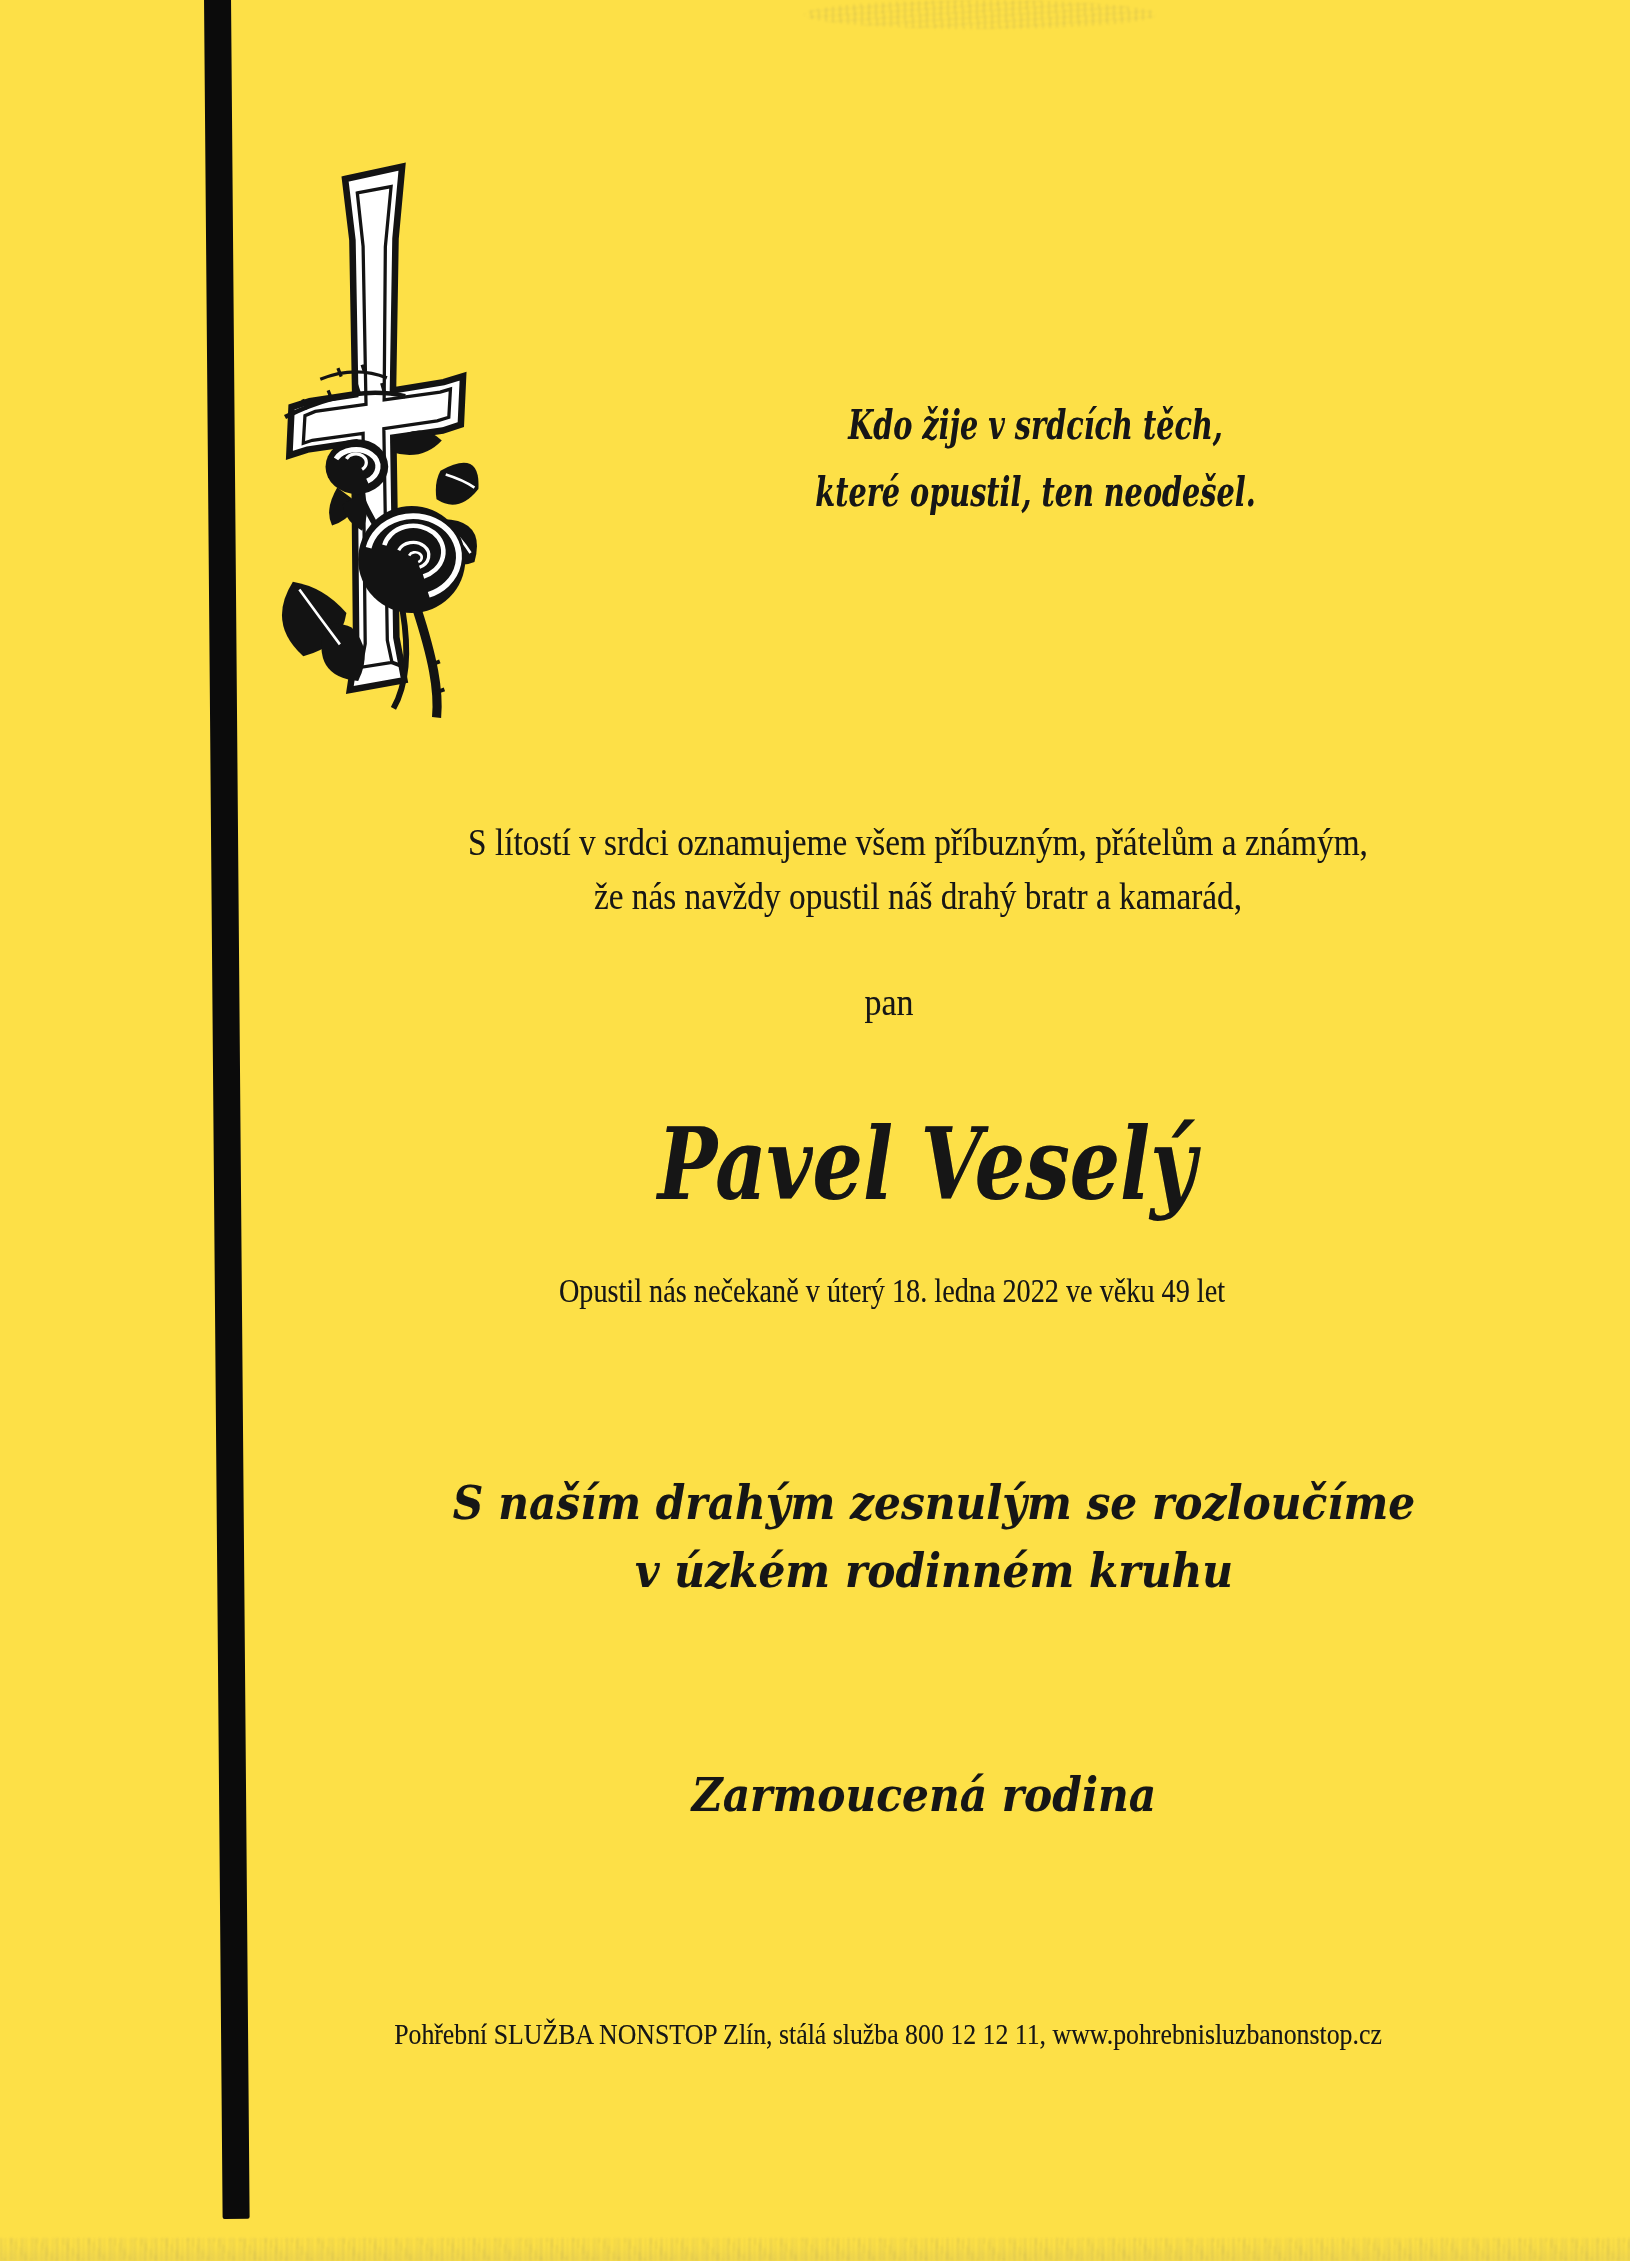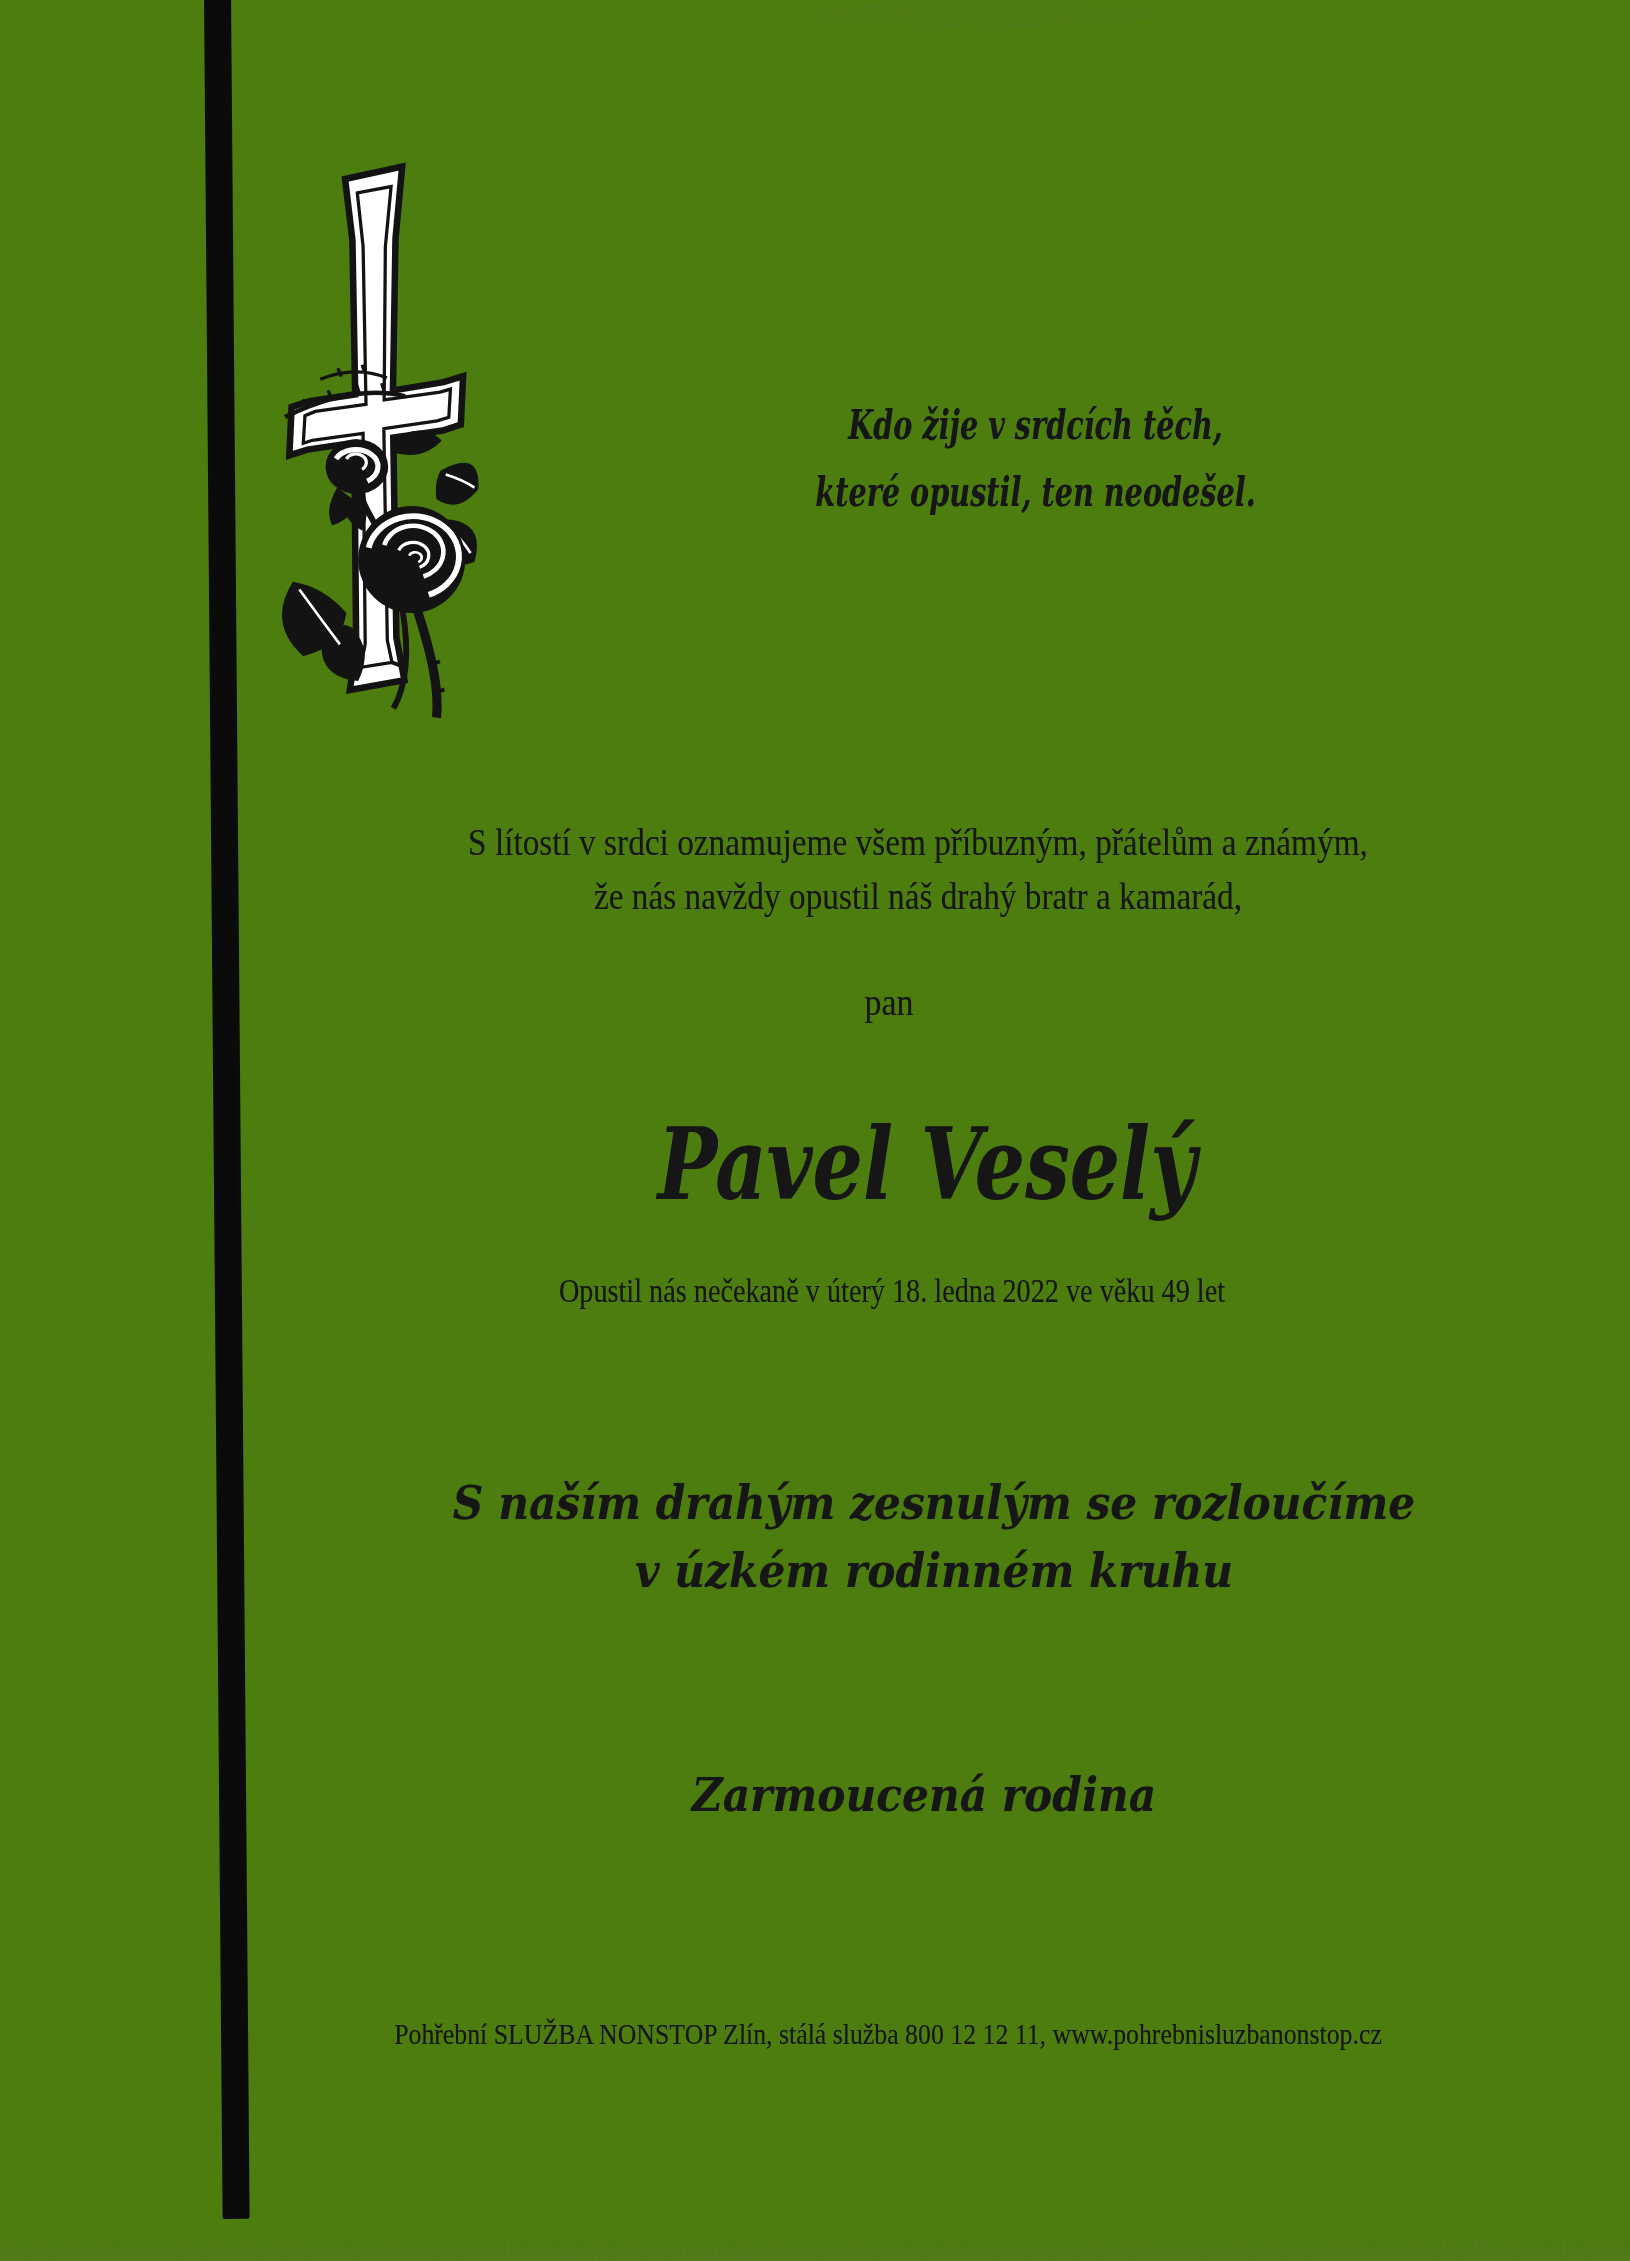--- a/index.html
+++ b/index.html
@@ -4,21 +4,21 @@
 <style>
   html, body {
     margin: 0;
     padding: 0;
     background: #ffffff;
   }
   .page {
     position: relative;
     width: 1631px;
     height: 2261px;
-    background: #4d7c0f;
+    background: #fde047;
     overflow: hidden;
     color: #161616;
     font-family: "Liberation Serif", serif;
   }
 
   
   .scan-bar {
     position: absolute;
     left: 204px;
     top: -3.9px;

